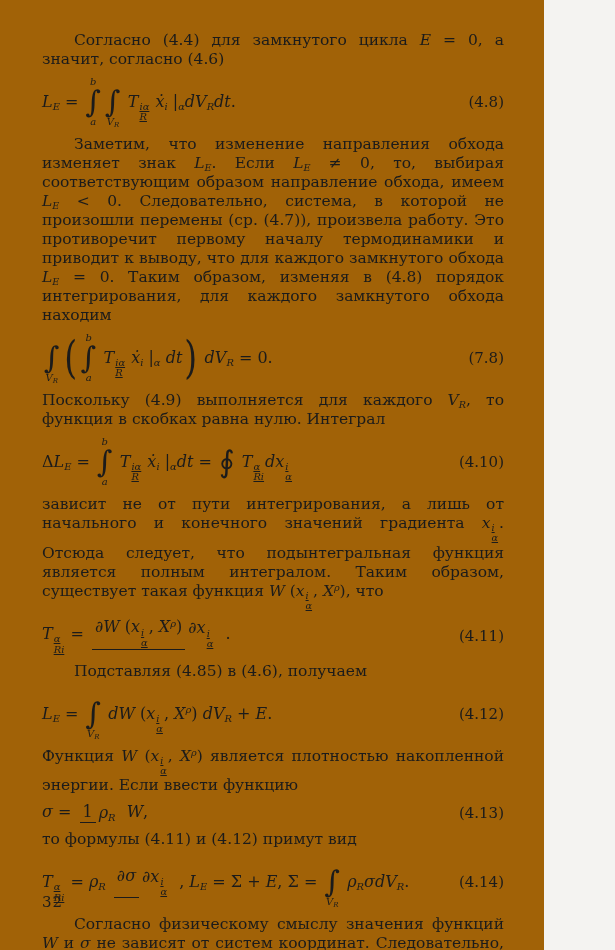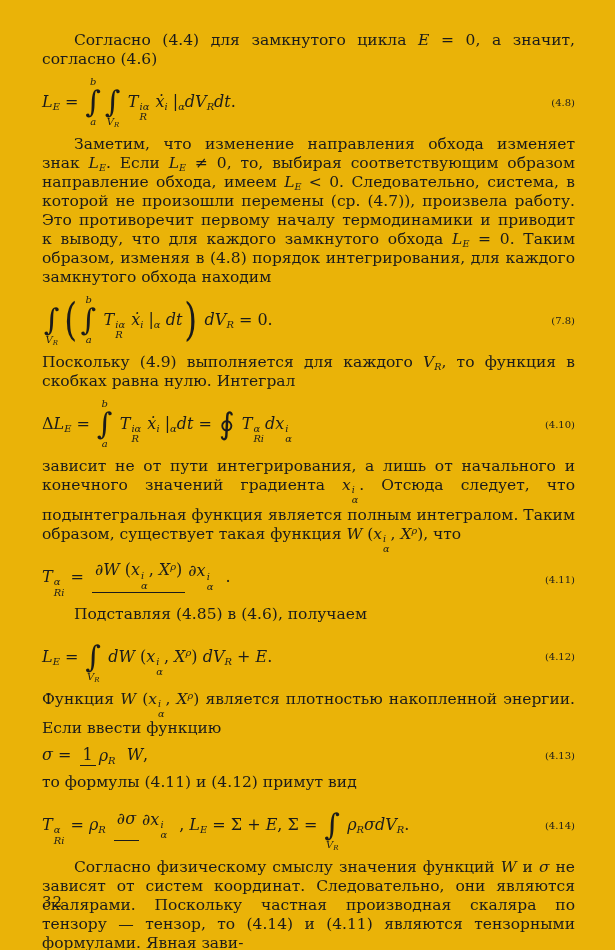--- a/index.html
+++ b/index.html
@@ -4,23 +4,23 @@
 <title>Book page 32</title>
 <style>
   html,body{margin:0;padding:0;}
   body{
     width:615px;height:950px;
     background:#f4f3f1;
     font-family:"DejaVu Serif", "Liberation Serif", serif;
   }
   .page{
     position:relative;
-    width:615px;height:950px;
+    width:544px;height:950px;
     box-sizing:border-box;
-    background:#eab308;
+    background:#a16207;
     color:#1b1b1b;
     padding:26px 40px 0 42px;
     overflow:hidden;
   }
   .para{
     margin:5px 0;
     font-size:15.5px;
     line-height:19px;
     text-align:justify;
   }
@@ -37,33 +37,34 @@
   .stack{
     display:inline-flex;
     flex-direction:column;
     justify-content:center;
     vertical-align:-0.35em;
     font-size:0.62em;
     font-style:italic;
     line-height:1;
     text-align:left;
     margin:0 1px;
+    text-decoration:underline;
   }
   .stack .st-t,.stack .st-b{ display:block; height:1.05em; }
   
   .eq{
     display:flex;
     align-items:center;
     margin:7px 0;
     font-size:16px;
   }
   .eq-body{ flex:1; white-space:nowrap; }
   .eq-num{
     font-style:normal;
-    font-size:10px;
+    font-size:15px;
     padding-left:8px;
   }
   
   .bigop{
     display:inline-flex;
     flex-direction:column;
     align-items:center;
     vertical-align:middle;
     line-height:1;
     margin:0 2px;

